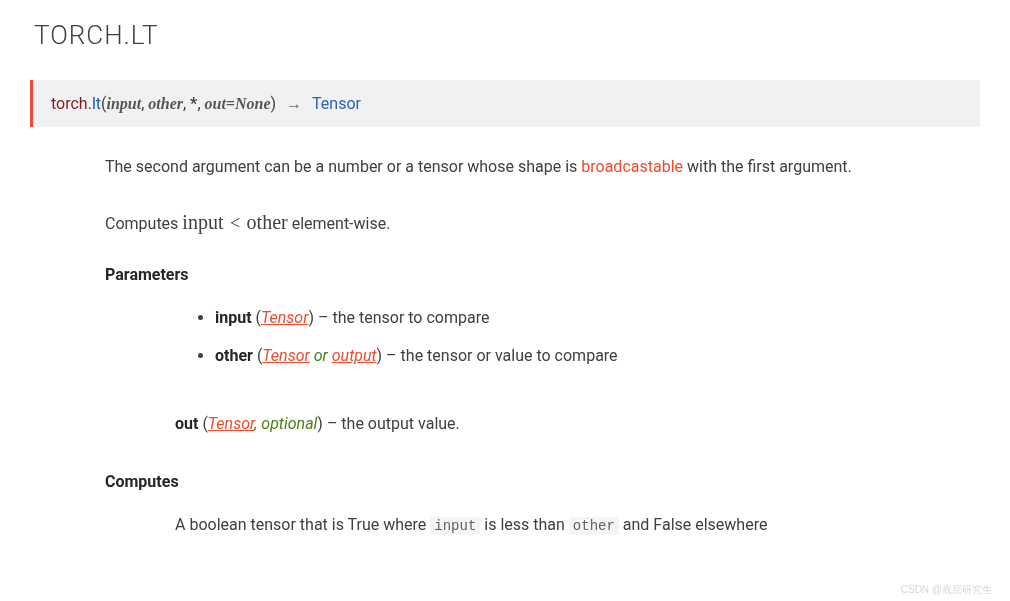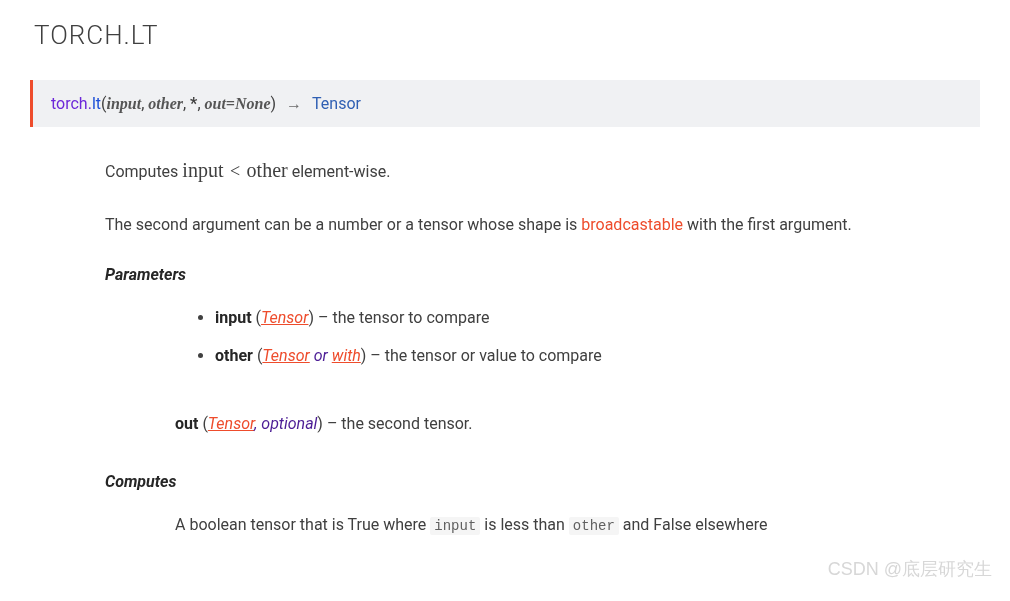--- a/index.html
+++ b/index.html
@@ -26,21 +26,21 @@
     }
     .signature-box {
       background: #f0f1f3;
       border-left: 3px solid #ee4c2c;
       padding: 14px 18px;
       margin-bottom: 28px;
       font-size: 16px;
       color: #404040;
     }
     .sig-module {
-      color: #6d28d9;
+      color: #7f1d1d;
     }
     .sig-func {
       color: #1d4ed8;
     }
     .sig-param {
       font-family: Georgia, serif;
       font-style: italic;
       font-weight: 600;
       color: #555;
     }
@@ -87,42 +87,41 @@
     .link-accent {
       color: #ee4c2c;
       text-decoration: none;
     }
     .section-label {
       font-weight: 700;
       color: #262626;
       margin-bottom: 22px;
       margin-top: 2px;
       font-size: 16px;
-      font-style: italic;
     }
     ul.params-list {
       list-style: disc;
       padding-left: 110px;
       margin-bottom: 44px;
     }
     ul.params-list li {
       margin-bottom: 14px;
       line-height: 1.5;
     }
     .param-name {
       font-weight: 700;
       color: #262626;
     }
     .type-link {
       color: #ee4c2c;
       font-style: italic;
     }
     .type-ital {
       font-style: italic;
-      color: #4c1d95;
+      color: #4d7c0f;
     }
     .kwarg-block {
       padding-left: 70px;
       margin-bottom: 36px;
       line-height: 1.5;
     }
     .returns-block {
       padding-left: 70px;
       line-height: 1.5;
       margin-bottom: 22px;
@@ -130,61 +129,61 @@
     code.lit {
       font-family: Menlo, Consolas, "Courier New", monospace;
       font-size: 14px;
       background: #f5f5f5;
       padding: 1px 4px;
       border-radius: 2px;
       color: #606060;
     }
     .watermark {
       position: fixed;
-      bottom: 20px;
+      bottom: 4px;
       right: 18px;
       color: #d7d7d7;
-      font-size: 18px;
+      font-size: 10px;
       font-family: sans-serif;
       pointer-events: none;
     }
   </style>
 </head>
 <body>
 
 <h1 class="page-title">TORCH.LT</h1>
 
 <div class="signature-box">
   <span class="sig-module">torch.</span><span class="sig-func">lt</span><span>(</span><span class="sig-param">input</span><span>, </span><span class="sig-param">other</span><span>, </span><span class="sig-star">*</span><span>, </span><span class="sig-kw">out</span><span class="sig-default">=</span><span class="sig-default">None</span><span>)</span><span class="sig-arrow"> → </span><a href="#" class="sig-ret-link">Tensor</a>
 </div>
 
 <div class="content-block">
 
   <p class="desc-para">
-    <span>Computes </span><span class="math-var">input</span><span class="math-op"> &lt; </span><span class="math-var">other</span><span> element-wise.</span>
+    <span>The second argument can be a number or a tensor whose shape is </span><a href="#" class="link-accent">broadcastable</a><span> with the first argument.</span>
   </p>
 
   <p class="desc-para">
-    <span>The second argument can be a number or a tensor whose shape is </span><a href="#" class="link-accent">broadcastable</a><span> with the first argument.</span>
+    <span>Computes </span><span class="math-var">input</span><span class="math-op"> &lt; </span><span class="math-var">other</span><span> element-wise.</span>
   </p>
 
   <p class="section-label">Parameters</p>
 
   <ul class="params-list">
     <li>
       <span class="param-name">input</span><span> (</span><a href="#" class="type-link">Tensor</a><span>) – </span><span>the tensor to compare</span>
     </li>
     <li>
-      <span class="param-name">other</span><span> (</span><a href="#" class="type-link">Tensor</a><span class="type-ital"> or </span><a href="#" class="type-link">with</a><span>) – </span><span>the tensor or value to compare</span>
+      <span class="param-name">other</span><span> (</span><a href="#" class="type-link">Tensor</a><span class="type-ital"> or </span><a href="#" class="type-link">output</a><span>) – </span><span>the tensor or value to compare</span>
     </li>
   </ul>
 
 
   <div class="kwarg-block">
-    <span class="param-name">out</span><span> (</span><a href="#" class="type-link">Tensor</a><span class="type-ital">, </span><span class="type-ital">optional</span><span>) – </span><span>the second tensor.</span>
+    <span class="param-name">out</span><span> (</span><a href="#" class="type-link">Tensor</a><span class="type-ital">, </span><span class="type-ital">optional</span><span>) – </span><span>the output value.</span>
   </div>
 
   <p class="section-label">Computes</p>
 
   <div class="returns-block">
     <span>A boolean tensor that is True where </span><code class="lit">input</code><span> is less than </span><code class="lit">other</code><span> and False elsewhere</span>
   </div>
 
 </div>
 

